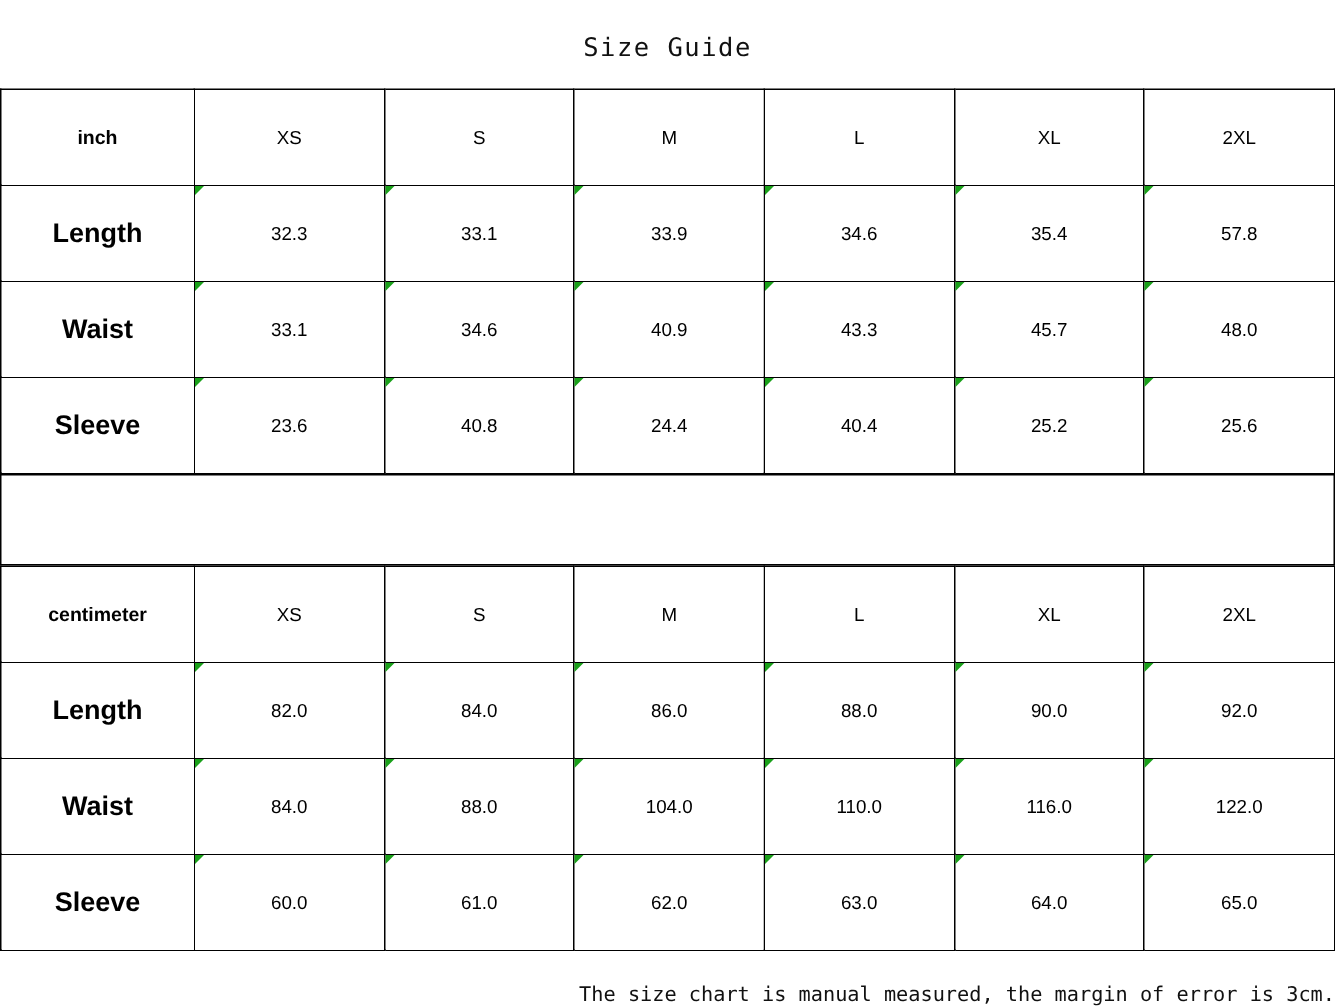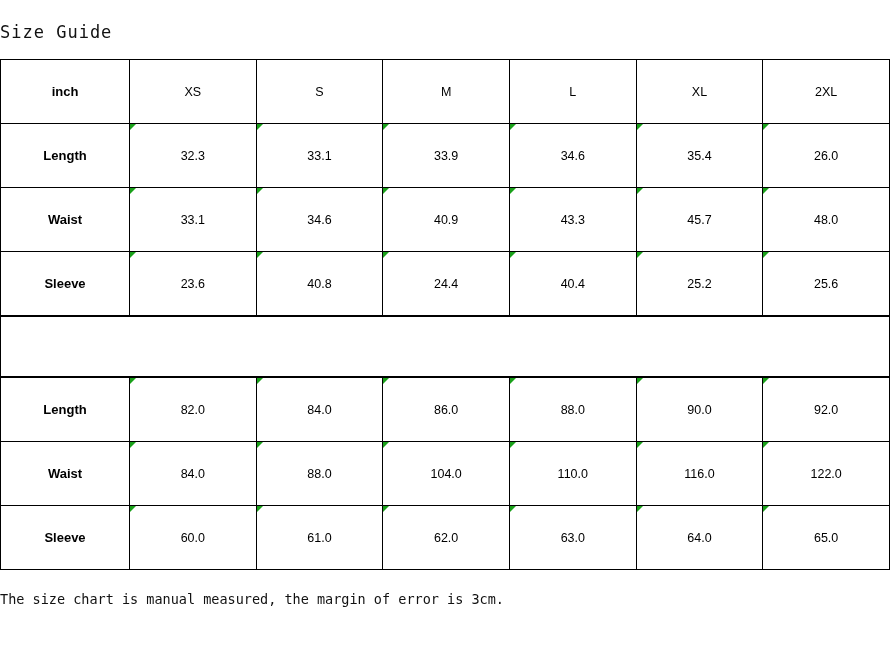--- a/index.html
+++ b/index.html
@@ -15,20 +15,21 @@
     overflow: hidden;
   }
   .page {
     position: relative;
     width: 890px;
     height: 672px;
     box-sizing: border-box;
   }
   .title {
     width: 100%;
+    text-align: center;
     font-family: "DejaVu Sans Mono", monospace;
     font-size: 17px;
     letter-spacing: 1px;
     color: #111;
     padding-top: 22px;
     padding-bottom: 17px;
     box-sizing: border-box;
   }
   table.size-table {
     border-collapse: collapse;
@@ -42,21 +43,21 @@
     text-align: center;
     vertical-align: middle;
     font-size: 12.5px;
     position: relative;
     background: #ffffff;
   }
   
   table.size-table td.label-col {
     width: 126px;
     font-weight: bold;
-    font-size: 13px;
+    font-size: 18px;
   }
   table.size-table td.unit-head {
     font-weight: bold;
     font-size: 13px;
   }
   table.size-table td.size-head {
     font-weight: normal;
     font-size: 12.5px;
   }
   
@@ -75,21 +76,21 @@
     border-left: 1px solid #000;
     border-right: 1px solid #000;
     border-top: 1px solid #000;
     border-bottom: 1px solid #000;
     box-sizing: border-box;
     width: 890px;
     background: #ffffff;
   }
   .footnote {
     width: 100%;
-    text-align: left;
+    text-align: right;
     font-family: "DejaVu Sans Mono", monospace;
     font-size: 13.5px;
     color: #111;
     padding-top: 21px;
     box-sizing: border-box;
   }
 </style>
 </head>
 <body>
 
@@ -108,21 +109,21 @@
         <td class="size-head">XL</td>
         <td class="size-head">2XL</td>
       </tr>
       <tr>
         <td class="label-col">Length</td>
         <td class="mark">32.3</td>
         <td class="mark">33.1</td>
         <td class="mark">33.9</td>
         <td class="mark">34.6</td>
         <td class="mark">35.4</td>
-        <td class="mark">26.0</td>
+        <td class="mark">57.8</td>
       </tr>
       <tr>
         <td class="label-col">Waist</td>
         <td class="mark">33.1</td>
         <td class="mark">34.6</td>
         <td class="mark">40.9</td>
         <td class="mark">43.3</td>
         <td class="mark">45.7</td>
         <td class="mark">48.0</td>
       </tr>
@@ -135,20 +136,29 @@
         <td class="mark">25.2</td>
         <td class="mark">25.6</td>
       </tr>
     </tbody>
   </table>
 
   <div class="gap"></div>
 
   <table class="size-table">
     <tbody>
+      <tr>
+        <td class="label-col unit-head">centimeter</td>
+        <td class="size-head">XS</td>
+        <td class="size-head">S</td>
+        <td class="size-head">M</td>
+        <td class="size-head">L</td>
+        <td class="size-head">XL</td>
+        <td class="size-head">2XL</td>
+      </tr>
       <tr>
         <td class="label-col">Length</td>
         <td class="mark">82.0</td>
         <td class="mark">84.0</td>
         <td class="mark">86.0</td>
         <td class="mark">88.0</td>
         <td class="mark">90.0</td>
         <td class="mark">92.0</td>
       </tr>
       <tr>

